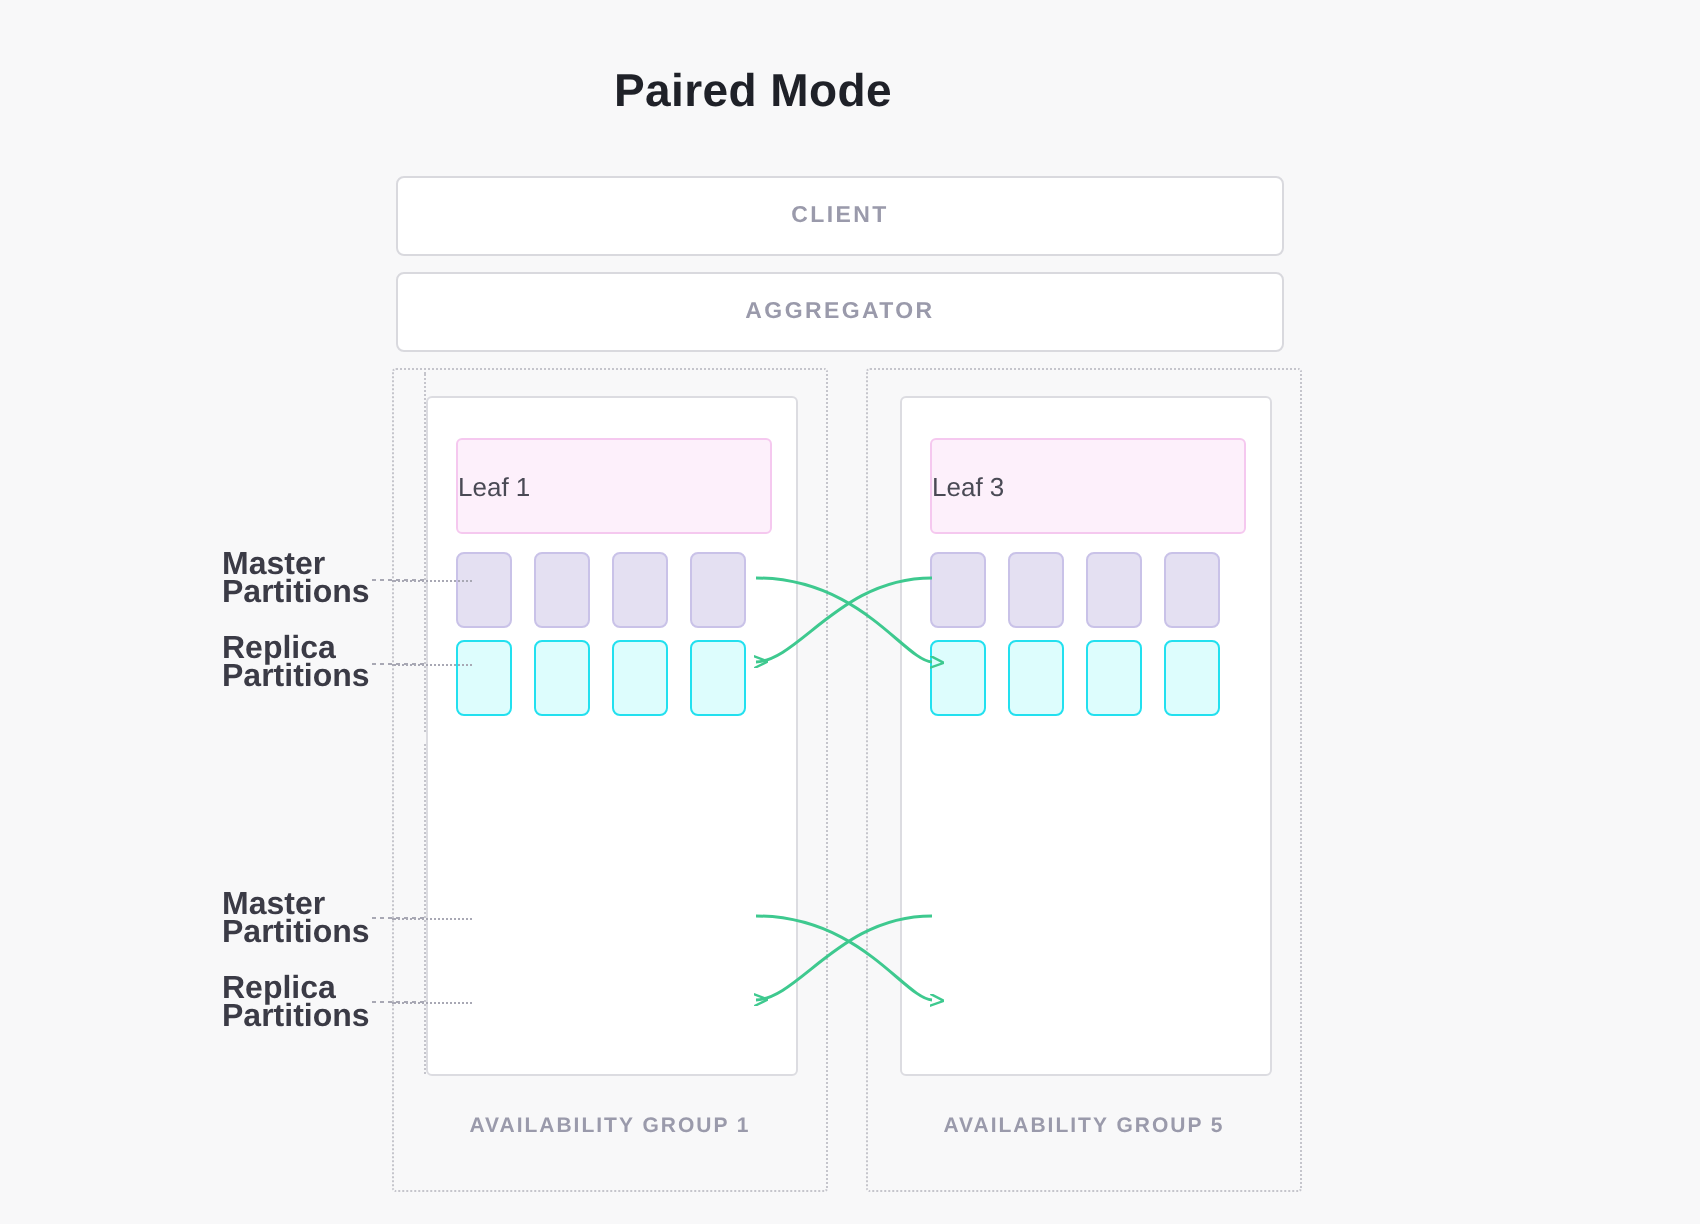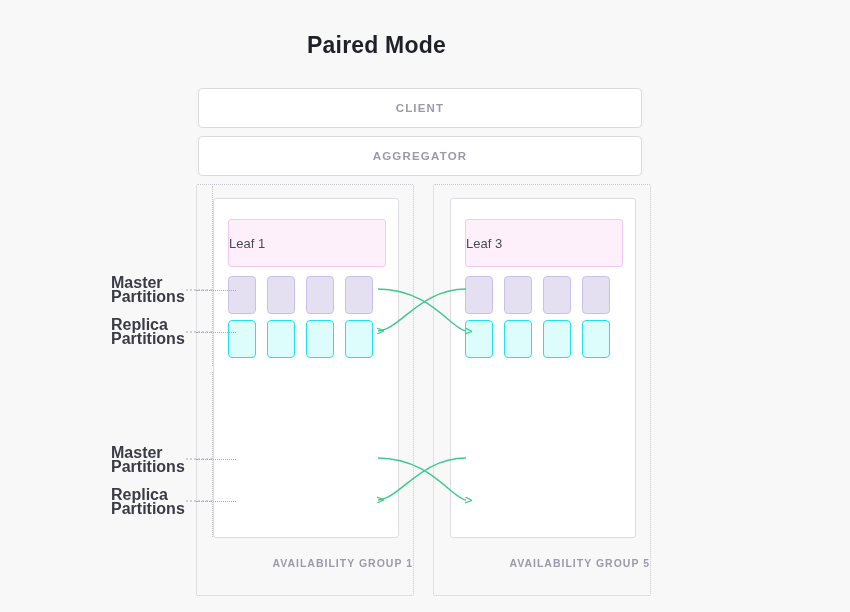--- a/index.html
+++ b/index.html
@@ -36,21 +36,21 @@
   .ag-group {
     position: absolute; top: 184px; width: 218px; height: 412px;
     border: 1px dotted #c5c5cc;
     border-radius: 2px;
   }
   #ag-group-1 { left: 196px; }
   #ag-group-2 { left: 433px; }
 
   .ag-label {
     position: absolute; left: 0; bottom: 26px; width: 100%;
-    text-align: right;
+    text-align: center;
     font-size: 10.5px; font-weight: bold; letter-spacing: 1px;
     color: #9a9aab;
   }
 
   
   .ag-card {
     position: absolute; left: 16px; top: 13px;
     width: 186px; height: 340px;
     background: #ffffff;
     border: 1px solid #dcdce1;

